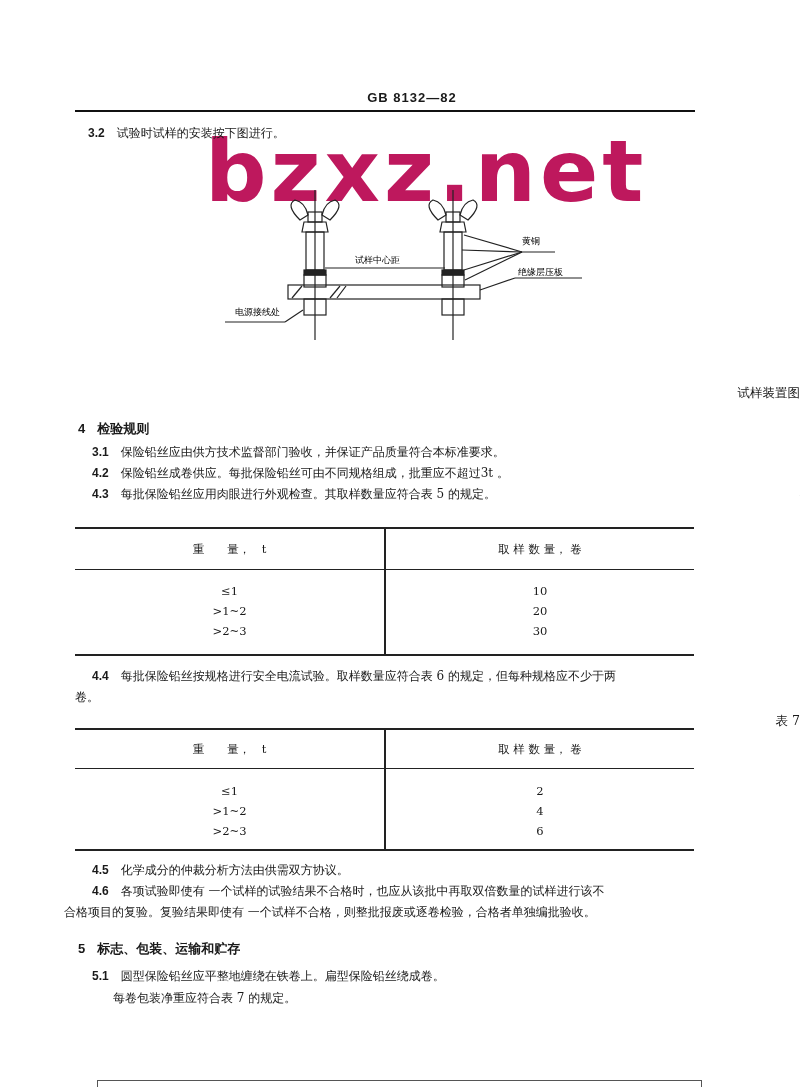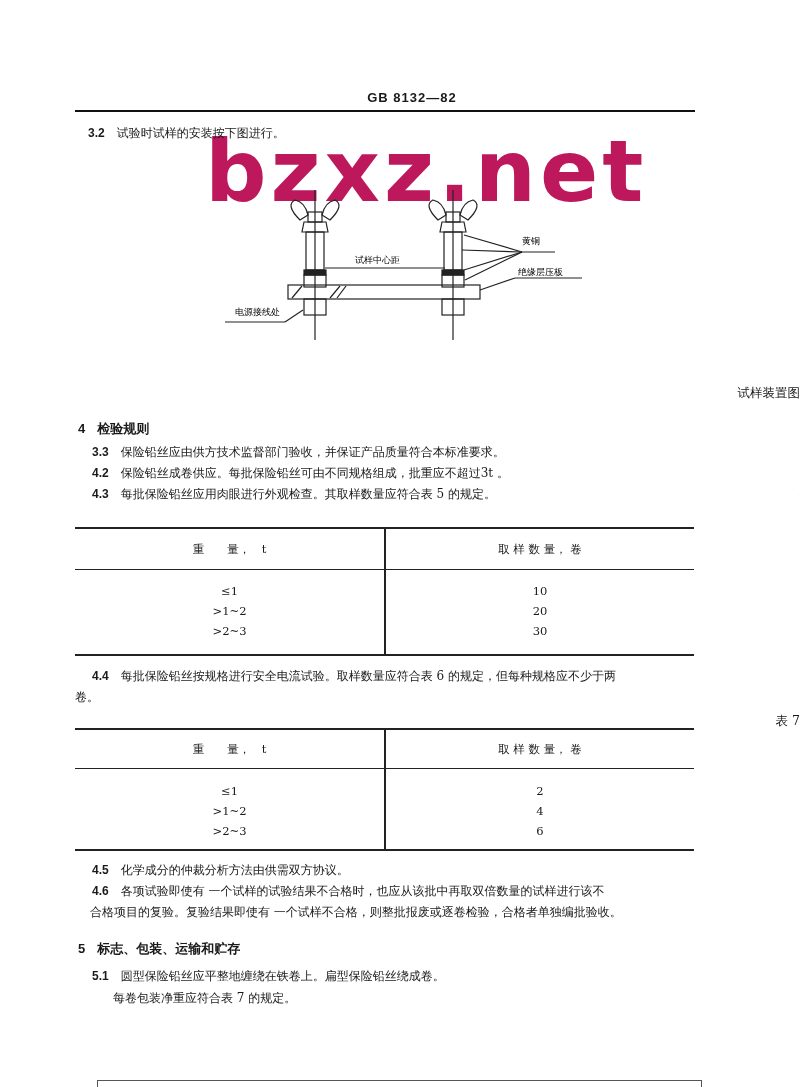--- a/index.html
+++ b/index.html
@@ -80,21 +80,21 @@
     <text x="318" y="85" font-size="9">绝缘层压板</text>
     <text x="35" y="125" font-size="9">电源接线处</text>
   </svg>
 </div>
 <div class="abs caption" style="top:385px;">试样装置图</div>
 
 <div class="abs h1" style="left:78px;top:420px;">
   <span class="num">4</span><span>检验规则</span>
 </div>
 <div class="abs para" style="left:92px;top:444px;">
-  <span class="num">3.3</span><span>保险铅丝应由供方技术监督部门验收，并保证产品质量符合本标准要求。</span>
+  <span class="num">3.1</span><span>保险铅丝应由供方技术监督部门验收，并保证产品质量符合本标准要求。</span>
 </div>
 <div class="abs para" style="left:92px;top:465px;">
   <span class="num">4.2</span><span>保险铅丝成卷供应。每批保险铅丝可由不同规格组成，批重应不超过3t 。</span>
 </div>
 <div class="abs para" style="left:92px;top:486px;">
   <span class="num">4.3</span><span>每批保险铅丝应用肉眼进行外观检查。其取样数量应符合表 5 的规定。</span>
 </div>
 
 <div class="abs caption" style="top:485px;margin-left:24px;">表 5</div>
 <div class="abs tbl" style="top:527px;height:140px;">
@@ -132,21 +132,21 @@
   <div class="cell" style="left:0;width:309px;top:96px;">&gt;2~3</div>
   <div class="cell" style="left:311px;width:308px;top:96px;">6</div>
 </div>
 
 <div class="abs para" style="left:92px;top:862px;">
   <span class="num">4.5</span><span>化学成分的仲裁分析方法由供需双方协议。</span>
 </div>
 <div class="abs para" style="left:92px;top:883px;">
   <span class="num">4.6</span><span>各项试验即使有 一个试样的试验结果不合格时，也应从该批中再取双倍数量的试样进行该不</span>
 </div>
-<div class="abs para" style="left:90px;top:904px;">合格项目的复验。复验结果即使有 一个试样不合格，则整批报废或逐卷检验，合格者单独编批验收。</div>
+<div class="abs para" style="left:64px;top:904px;">合格项目的复验。复验结果即使有 一个试样不合格，则整批报废或逐卷检验，合格者单独编批验收。</div>
 
 <div class="abs h1" style="left:78px;top:940px;">
   <span class="num">5</span><span>标志、包装、运输和贮存</span>
 </div>
 <div class="abs para" style="left:92px;top:968px;">
   <span class="num">5.1</span><span>圆型保险铅丝应平整地缠绕在铁卷上。扁型保险铅丝绕成卷。</span>
 </div>
 <div class="abs para" style="left:113px;top:990px;">每卷包装净重应符合表 7 的规定。</div>
 
 <div class="abs footer-box"></div>

